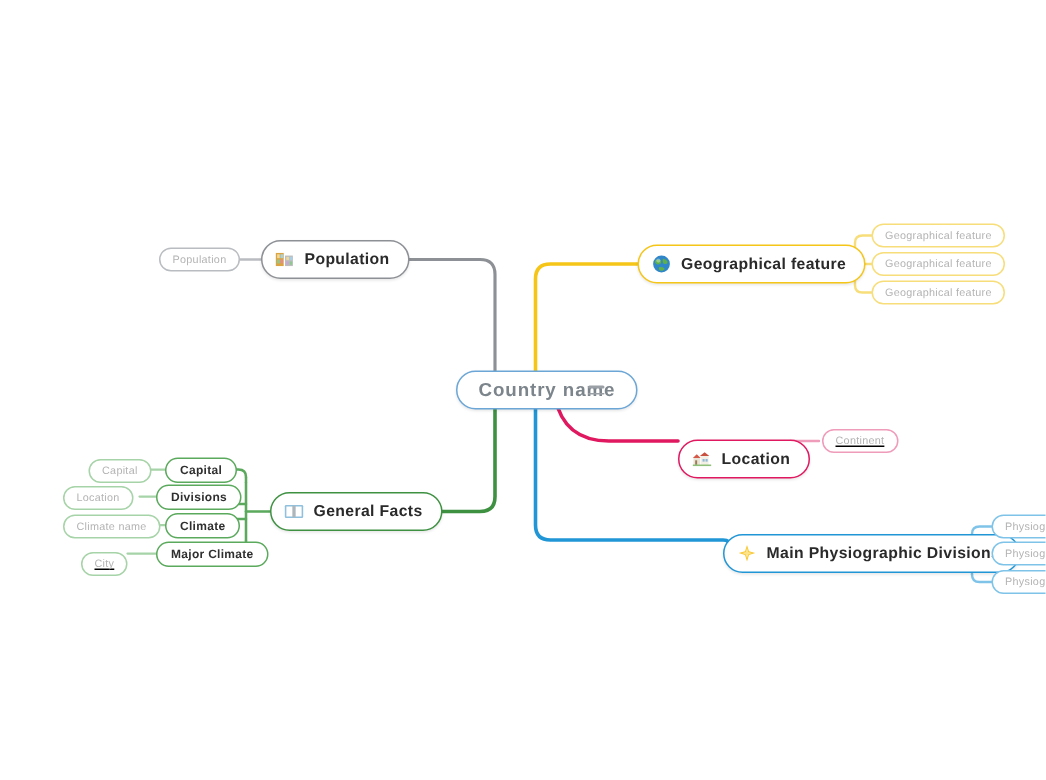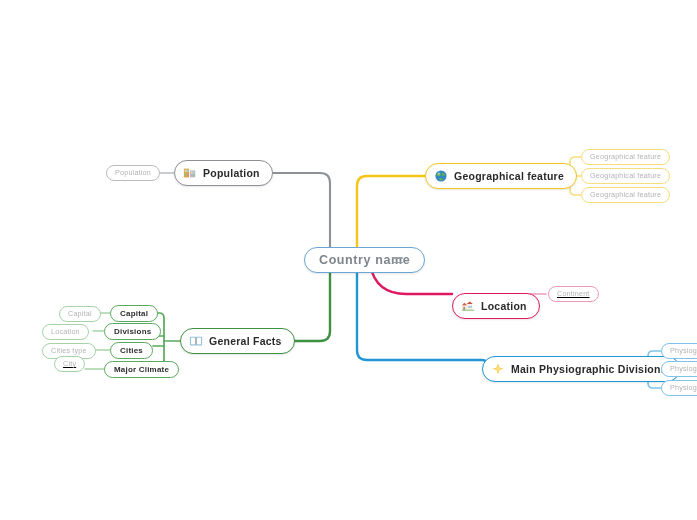--- a/index.html
+++ b/index.html
@@ -231,36 +231,36 @@
     <span class="label">General Facts</span>
   </div>
 
   <div class="node mid c-green-m" style="left:110px; top:305px;">
     <span class="label">Capital</span>
   </div>
   <div class="node mid c-green-m" style="left:104px; top:323px;">
     <span class="label">Divisions</span>
   </div>
   <div class="node mid c-green-m" style="left:110px; top:342px;">
-    <span class="label">Cities</span>
+    <span class="label">Climate</span>
   </div>
   <div class="node mid c-green-m" style="left:104px; top:361px;">
     <span class="label">Major Climate</span>
   </div>
 
   <div class="node leaf c-green-l" style="left:59px; top:306px;">
     <span class="label">Capital</span>
   </div>
   <div class="node leaf c-green-l" style="left:42px; top:324px;">
     <span class="label">Location</span>
   </div>
   <div class="node leaf c-green-l" style="left:42px; top:343px;">
-    <span class="label">Cities type</span>
-  </div>
-  <div class="node leaf c-green-l" style="left:54px; top:356px;text-decoration:underline;">
+    <span class="label">Climate name</span>
+  </div>
+  <div class="node leaf c-green-l" style="left:54px; top:368px;text-decoration:underline;">
     <span class="label">City</span>
   </div>
 
   <div class="node branch c-yellow" style="left:425px; top:163px;">
     <span class="icon">
       <svg viewBox="0 0 16 16">
         <circle cx="8" cy="8" r="6.4" fill="#2f86c9"></circle>
         <path d="M3 5.5 Q5 4 7 5 Q8.5 6 7.5 7.5 Q6 9 4 8 Q2.6 7 3 5.5Z" fill="#5fb04a"></path>
         <path d="M9 4 Q11.5 4 12.6 6 Q13 7.5 11.5 8 Q9.5 8.4 9 6.6 Q8.7 5 9 4Z" fill="#5fb04a"></path>
         <path d="M6 10.5 Q8 9.8 10 11 Q11 12 9 13 Q7 13.6 6 12.2Z" fill="#5fb04a"></path>

